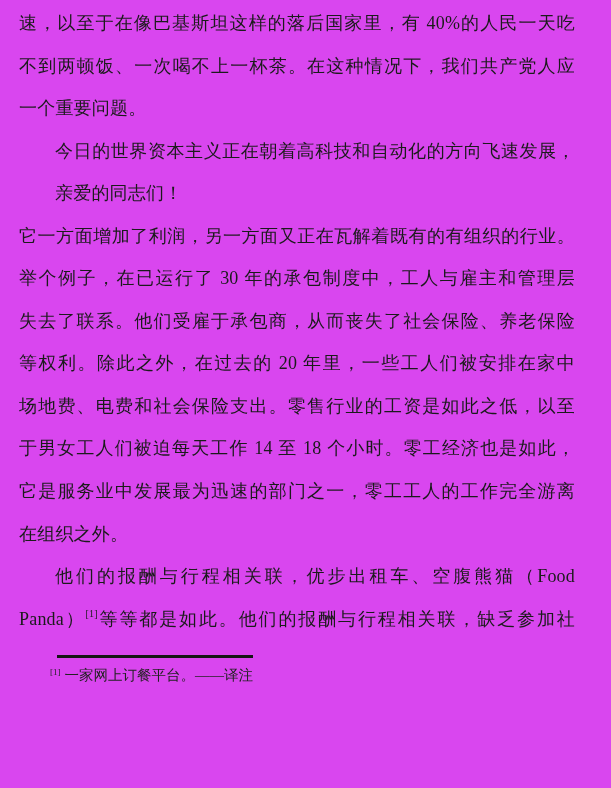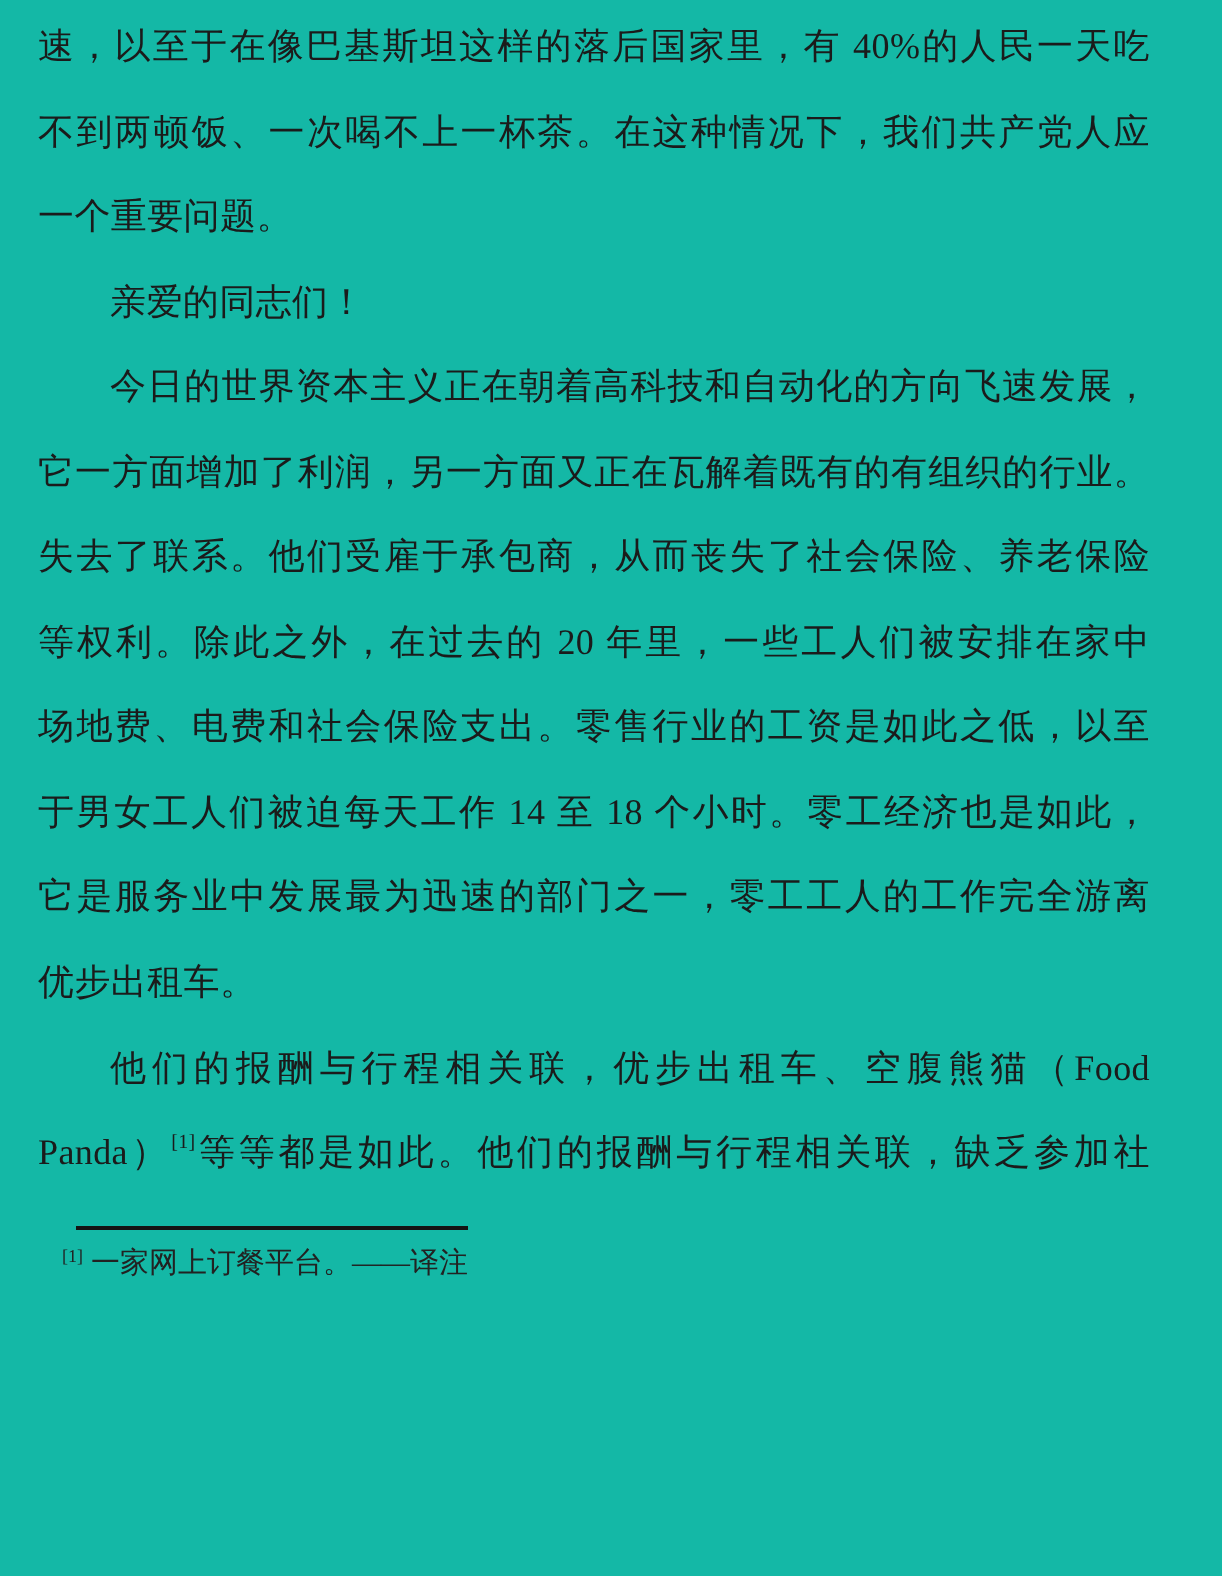--- a/index.html
+++ b/index.html
@@ -4,21 +4,21 @@
 <style>
   html, body {
     margin: 0;
     padding: 0;
     background: #fdfdfd;
   }
   .page {
     position: relative;
     width: 611px;
     height: 788px;
-    background: #14b8a6;
+    background: #d946ef;
     overflow: hidden;
     font-family: "Liberation Serif", "DejaVu Serif", serif;
     color: #1b1b1b;
   }
   .body-text {
     padding: 2px 36px 0 19px; 
     font-size: 18px;
   }
   .line {
     line-height: 42.55px;
@@ -35,20 +35,21 @@
   }
   .line.indent {
     padding-left: 36px;
   }
   .line sup {
     font-size: 10px;
     line-height: 0;
     vertical-align: 8px;
   }
   .footnote {
+    padding-left: 19px;
   }
   .footnote-rule {
     margin-left: 38px;
     margin-top: 15px;
     width: 196px;
     height: 2.5px;
     background: #141414;
   }
   .footnote-text {
     margin-left: 31px;
@@ -65,29 +66,30 @@
   }
 </style>
 </head>
 <body>
 
 <div class="page">
   <div class="body-text">
       <div class="line justify"><span>速，以至于在像巴基斯坦这样的落后国家里，有 40%的人民一天吃</span></div>
       <div class="line justify"><span>不到两顿饭、一次喝不上一杯茶。在这种情况下，我们共产党人应</span></div>
       <div class="line"><span>一个重要问题。</span></div>
+      <div class="line justify indent"><span>今日的世界资本主义正在朝着高科技和自动化的方向飞速发展，</span></div>
       <div class="line indent"><span>亲爱的同志们！</span></div>
-      <div class="line justify indent"><span>今日的世界资本主义正在朝着高科技和自动化的方向飞速发展，</span></div>
       <div class="line justify"><span>它一方面增加了利润，另一方面又正在瓦解着既有的有组织的行业。</span></div>
+      <div class="line justify"><span>举个例子，在已运行了 30 年的承包制度中，工人与雇主和管理层</span></div>
       <div class="line justify"><span>失去了联系。他们受雇于承包商，从而丧失了社会保险、养老保险</span></div>
       <div class="line justify"><span>等权利。除此之外，在过去的 20 年里，一些工人们被安排在家中</span></div>
       <div class="line justify"><span>场地费、电费和社会保险支出。零售行业的工资是如此之低，以至</span></div>
       <div class="line justify"><span>于男女工人们被迫每天工作 14 至 18 个小时。零工经济也是如此，</span></div>
       <div class="line justify"><span>它是服务业中发展最为迅速的部门之一，零工工人的工作完全游离</span></div>
-      <div class="line"><span>优步出租车。</span></div>
+      <div class="line"><span>在组织之外。</span></div>
       <div class="line justify indent"><span>他们的报酬与行程相关联，优步出租车、空腹熊猫（Food</span></div>
       <div class="line justify"><span>Panda）</span><sup>[1]</sup><span>等等都是如此。他们的报酬与行程相关联，缺乏参加社</span></div>
     </div>
 
   <div class="footnote">
     <div class="footnote-rule"></div>
     <div class="footnote-text">
       <sup>[1]</sup><span>一家网上订餐平台。——译注</span>
     </div>
   </div>

